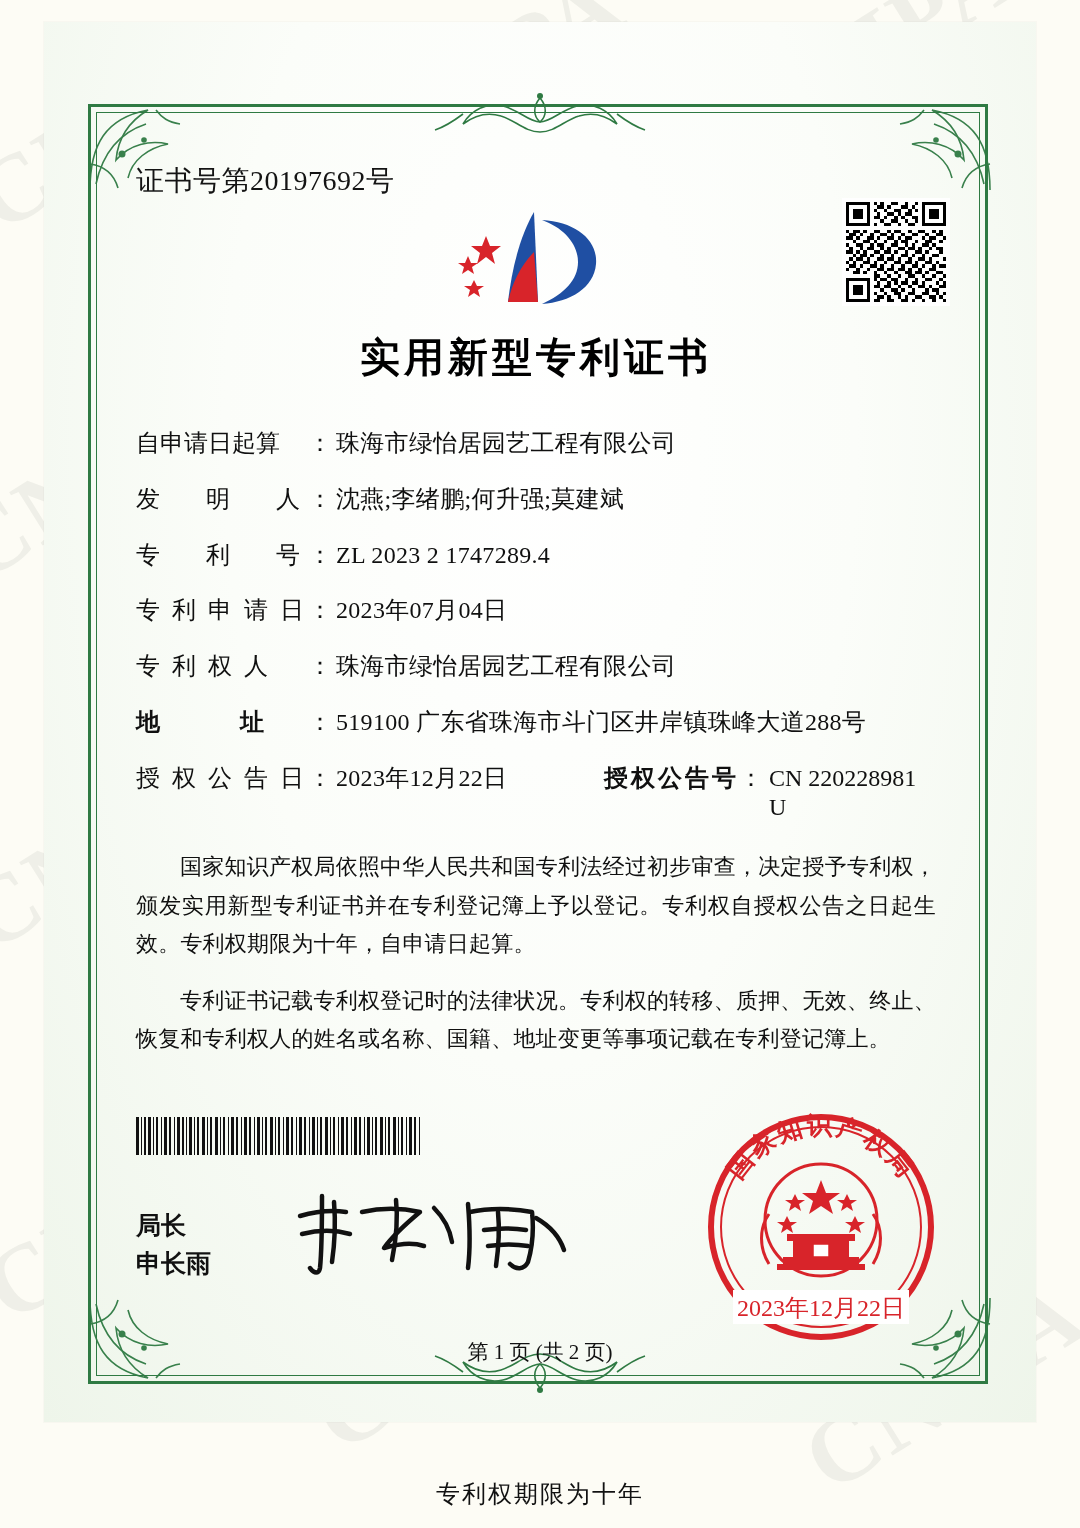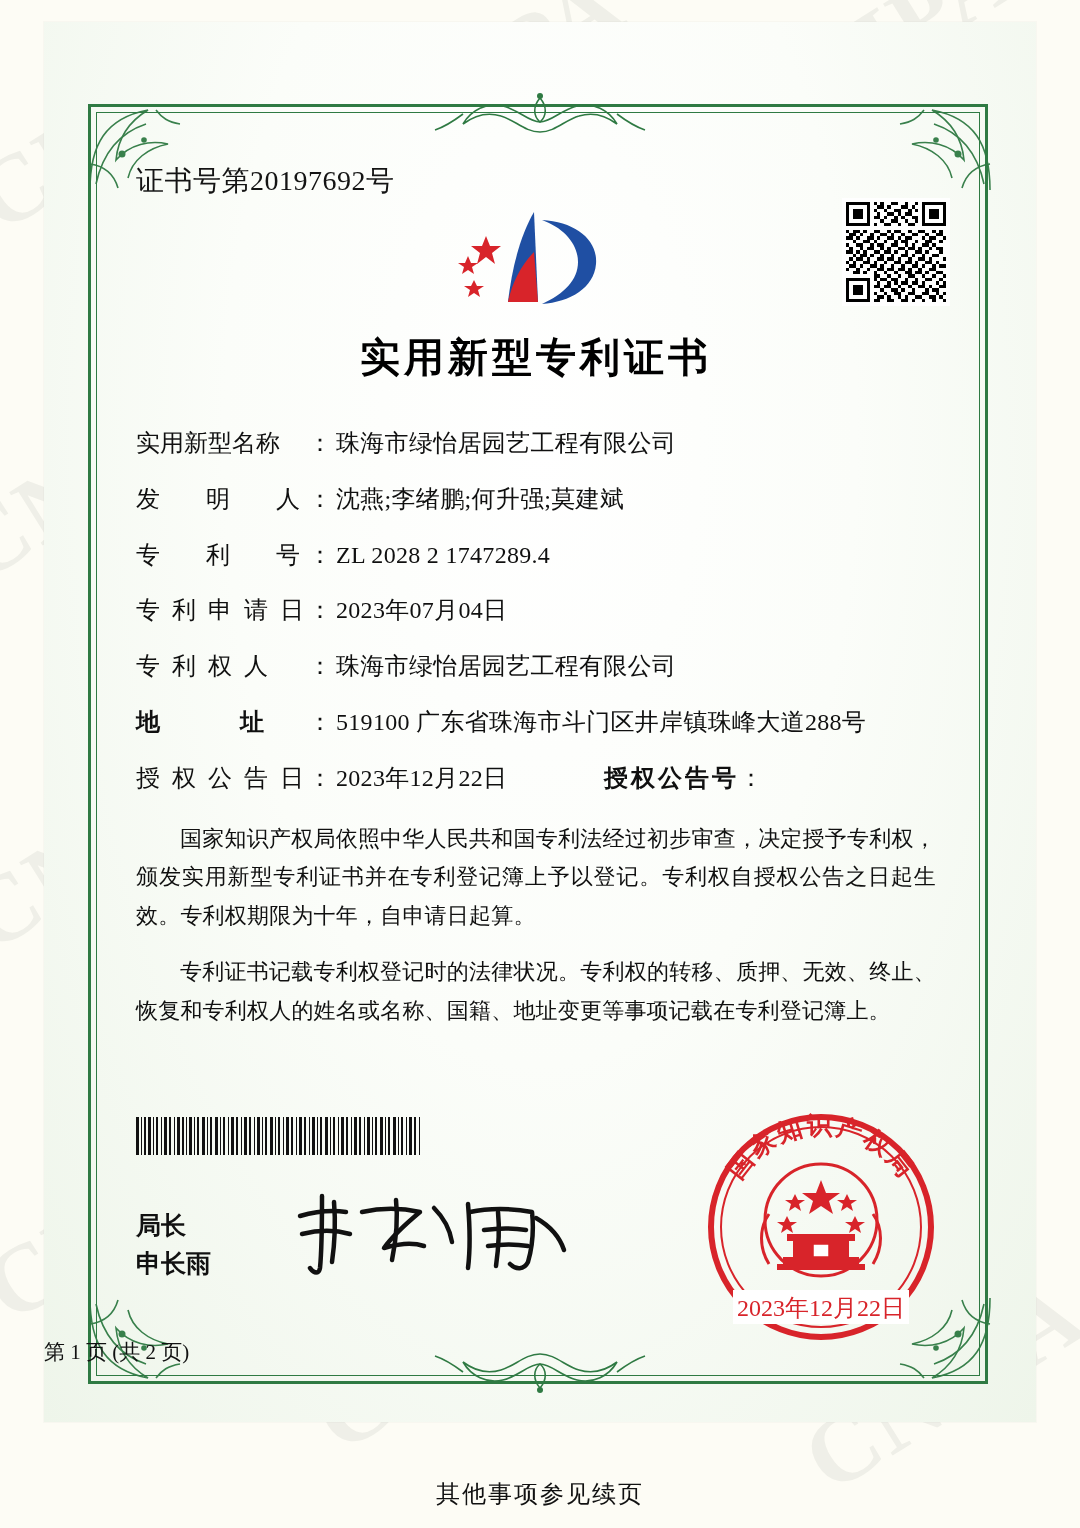--- a/index.html
+++ b/index.html
@@ -240,21 +240,21 @@
     height: 250px;
     z-index: 4;
   }
   .seal svg { width:100%; height:100%; display:block; }
 
   .page-num {
     position: absolute;
     left: 0;
     right: 0;
     bottom: 56px;
-    text-align: left;
+    text-align: center;
     font-size: 21px;
     color: #111;
     z-index: 3;
   }
 
   .footer-note {
     position: absolute;
     left: 0;
     right: 0;
     top: 1478px;
@@ -599,35 +599,35 @@
             <rect x="28" y="28" width="1" height="1"></rect>
         </g>
       </svg>
     </div>
 
     <div class="title">实用新型专利证书</div>
 
     <div class="fields">
 
       <div class="field">
-        <span class="lbl">实用新型名称</span>
+        <span class="lbl">自申请日起算</span>
         <span class="colon">：</span>
         <span class="val">珠海市绿怡居园艺工程有限公司</span>
       </div>
 
       <div class="field">
         <span class="lbl sp2">发 明 人</span>
         <span class="colon">：</span>
         <span class="val">沈燕;李绪鹏;何升强;莫建斌</span>
       </div>
 
       <div class="field">
         <span class="lbl sp2">专 利 号</span>
         <span class="colon">：</span>
-        <span class="val">ZL 2028 2 1747289.4</span>
+        <span class="val">ZL 2023 2 1747289.4</span>
       </div>
 
       <div class="field">
         <span class="lbl sp3">专 利 申 请 日</span>
         <span class="colon">：</span>
         <span class="val">2023年07月04日</span>
       </div>
 
       <div class="field">
         <span class="lbl sp3">专 利 权 人</span>
@@ -640,20 +640,21 @@
         <span class="colon">：</span>
         <span class="val">519100 广东省珠海市斗门区井岸镇珠峰大道288号</span>
       </div>
 
       <div class="field dual">
         <span class="lbl sp3">授 权 公 告 日</span>
         <span class="colon">：</span>
         <span class="val val-left">2023年12月22日</span>
         <span class="lbl2">授权公告号</span>
         <span class="colon">：</span>
+        <span class="val2">CN 220228981 U</span>
       </div>
 
     </div>
 
     <div class="para">国家知识产权局依照中华人民共和国专利法经过初步审查，决定授予专利权，颁发实用新型专利证书并在专利登记簿上予以登记。专利权自授权公告之日起生效。专利权期限为十年，自申请日起算。</div>
     <div class="para second">专利证书记载专利权登记时的法律状况。专利权的转移、质押、无效、终止、恢复和专利权人的姓名或名称、国籍、地址变更等事项记载在专利登记簿上。</div>
   </div>
 
   <div class="barcode">
     <svg viewBox="0 0 300 38" shape-rendering="crispEdges">
@@ -792,13 +793,13 @@
       </text>
 
       <rect x="37" y="188" width="176" height="34" fill="#fff" stroke="none"></rect>
       <text x="125" y="214" text-anchor="middle" font-family="'Liberation Serif', serif" font-size="24" fill="#d8242a">2023年12月22日</text>
     </svg>
   </div>
 
   <div class="page-num">第 1 页 (共 2 页)</div>
 </div>
 
-<div class="footer-note">其他事项参见续页</div>
+<div class="footer-note">专利权期限为十年</div>
 
 </body></html>

